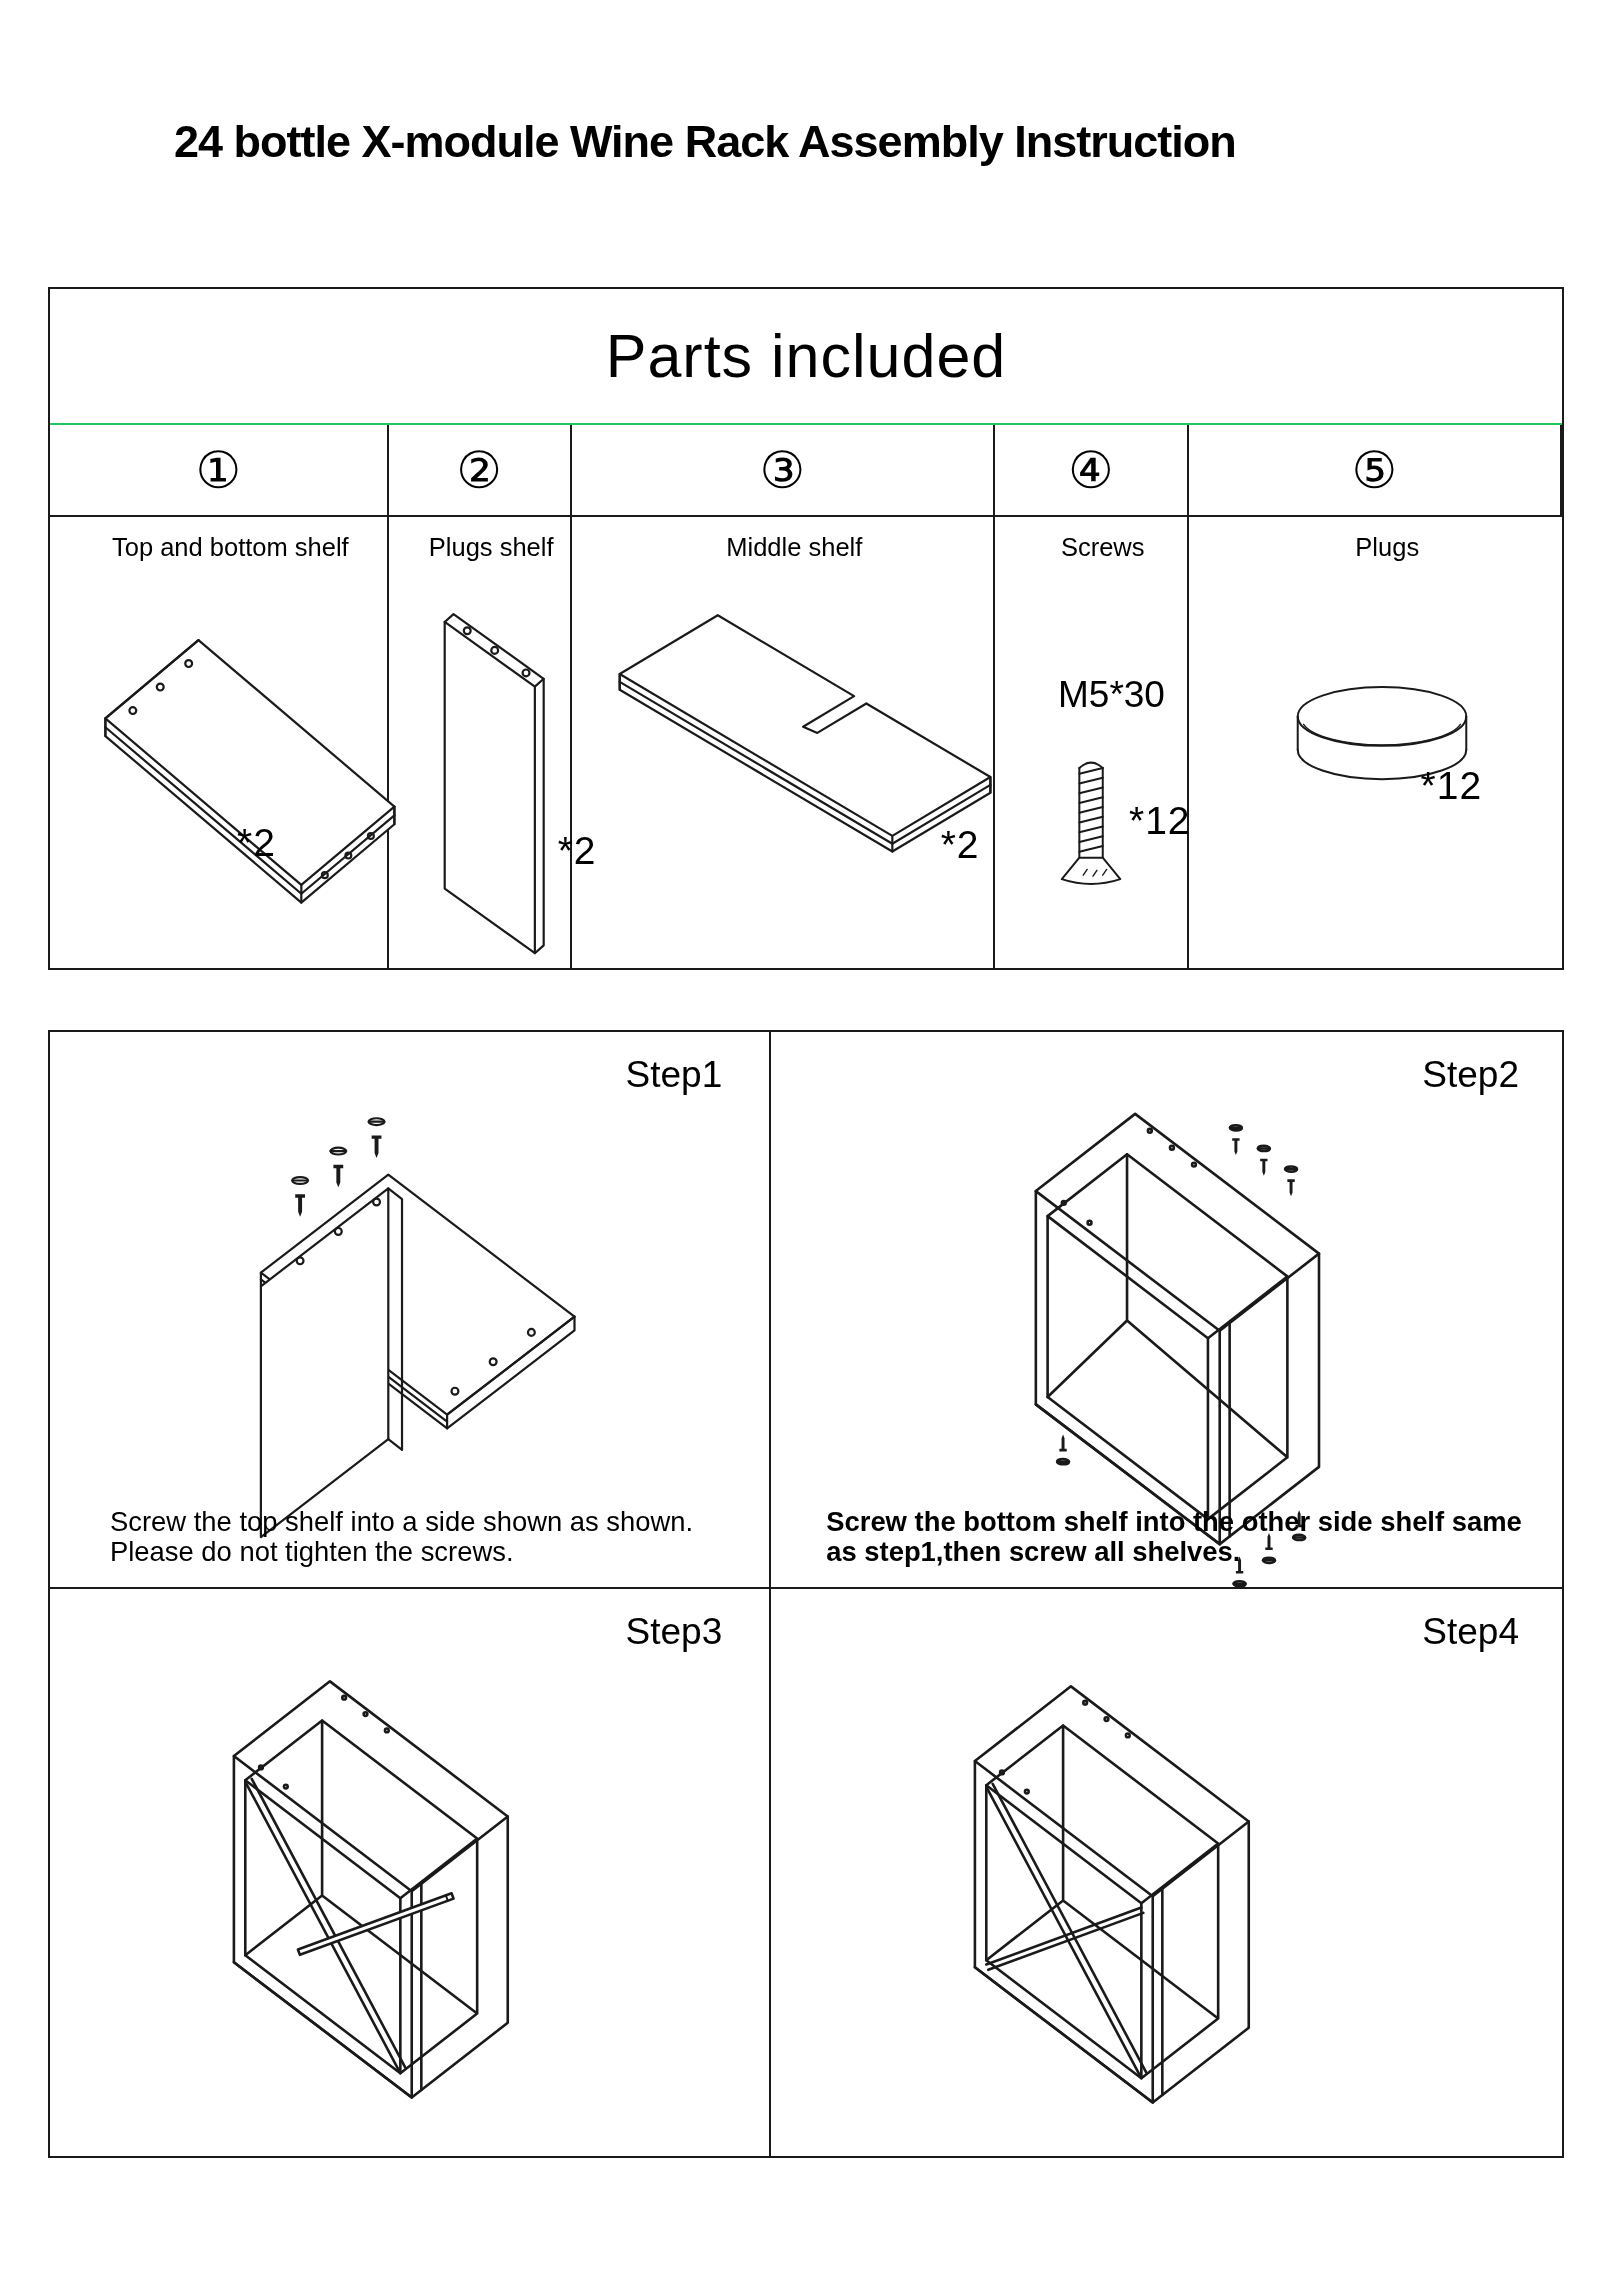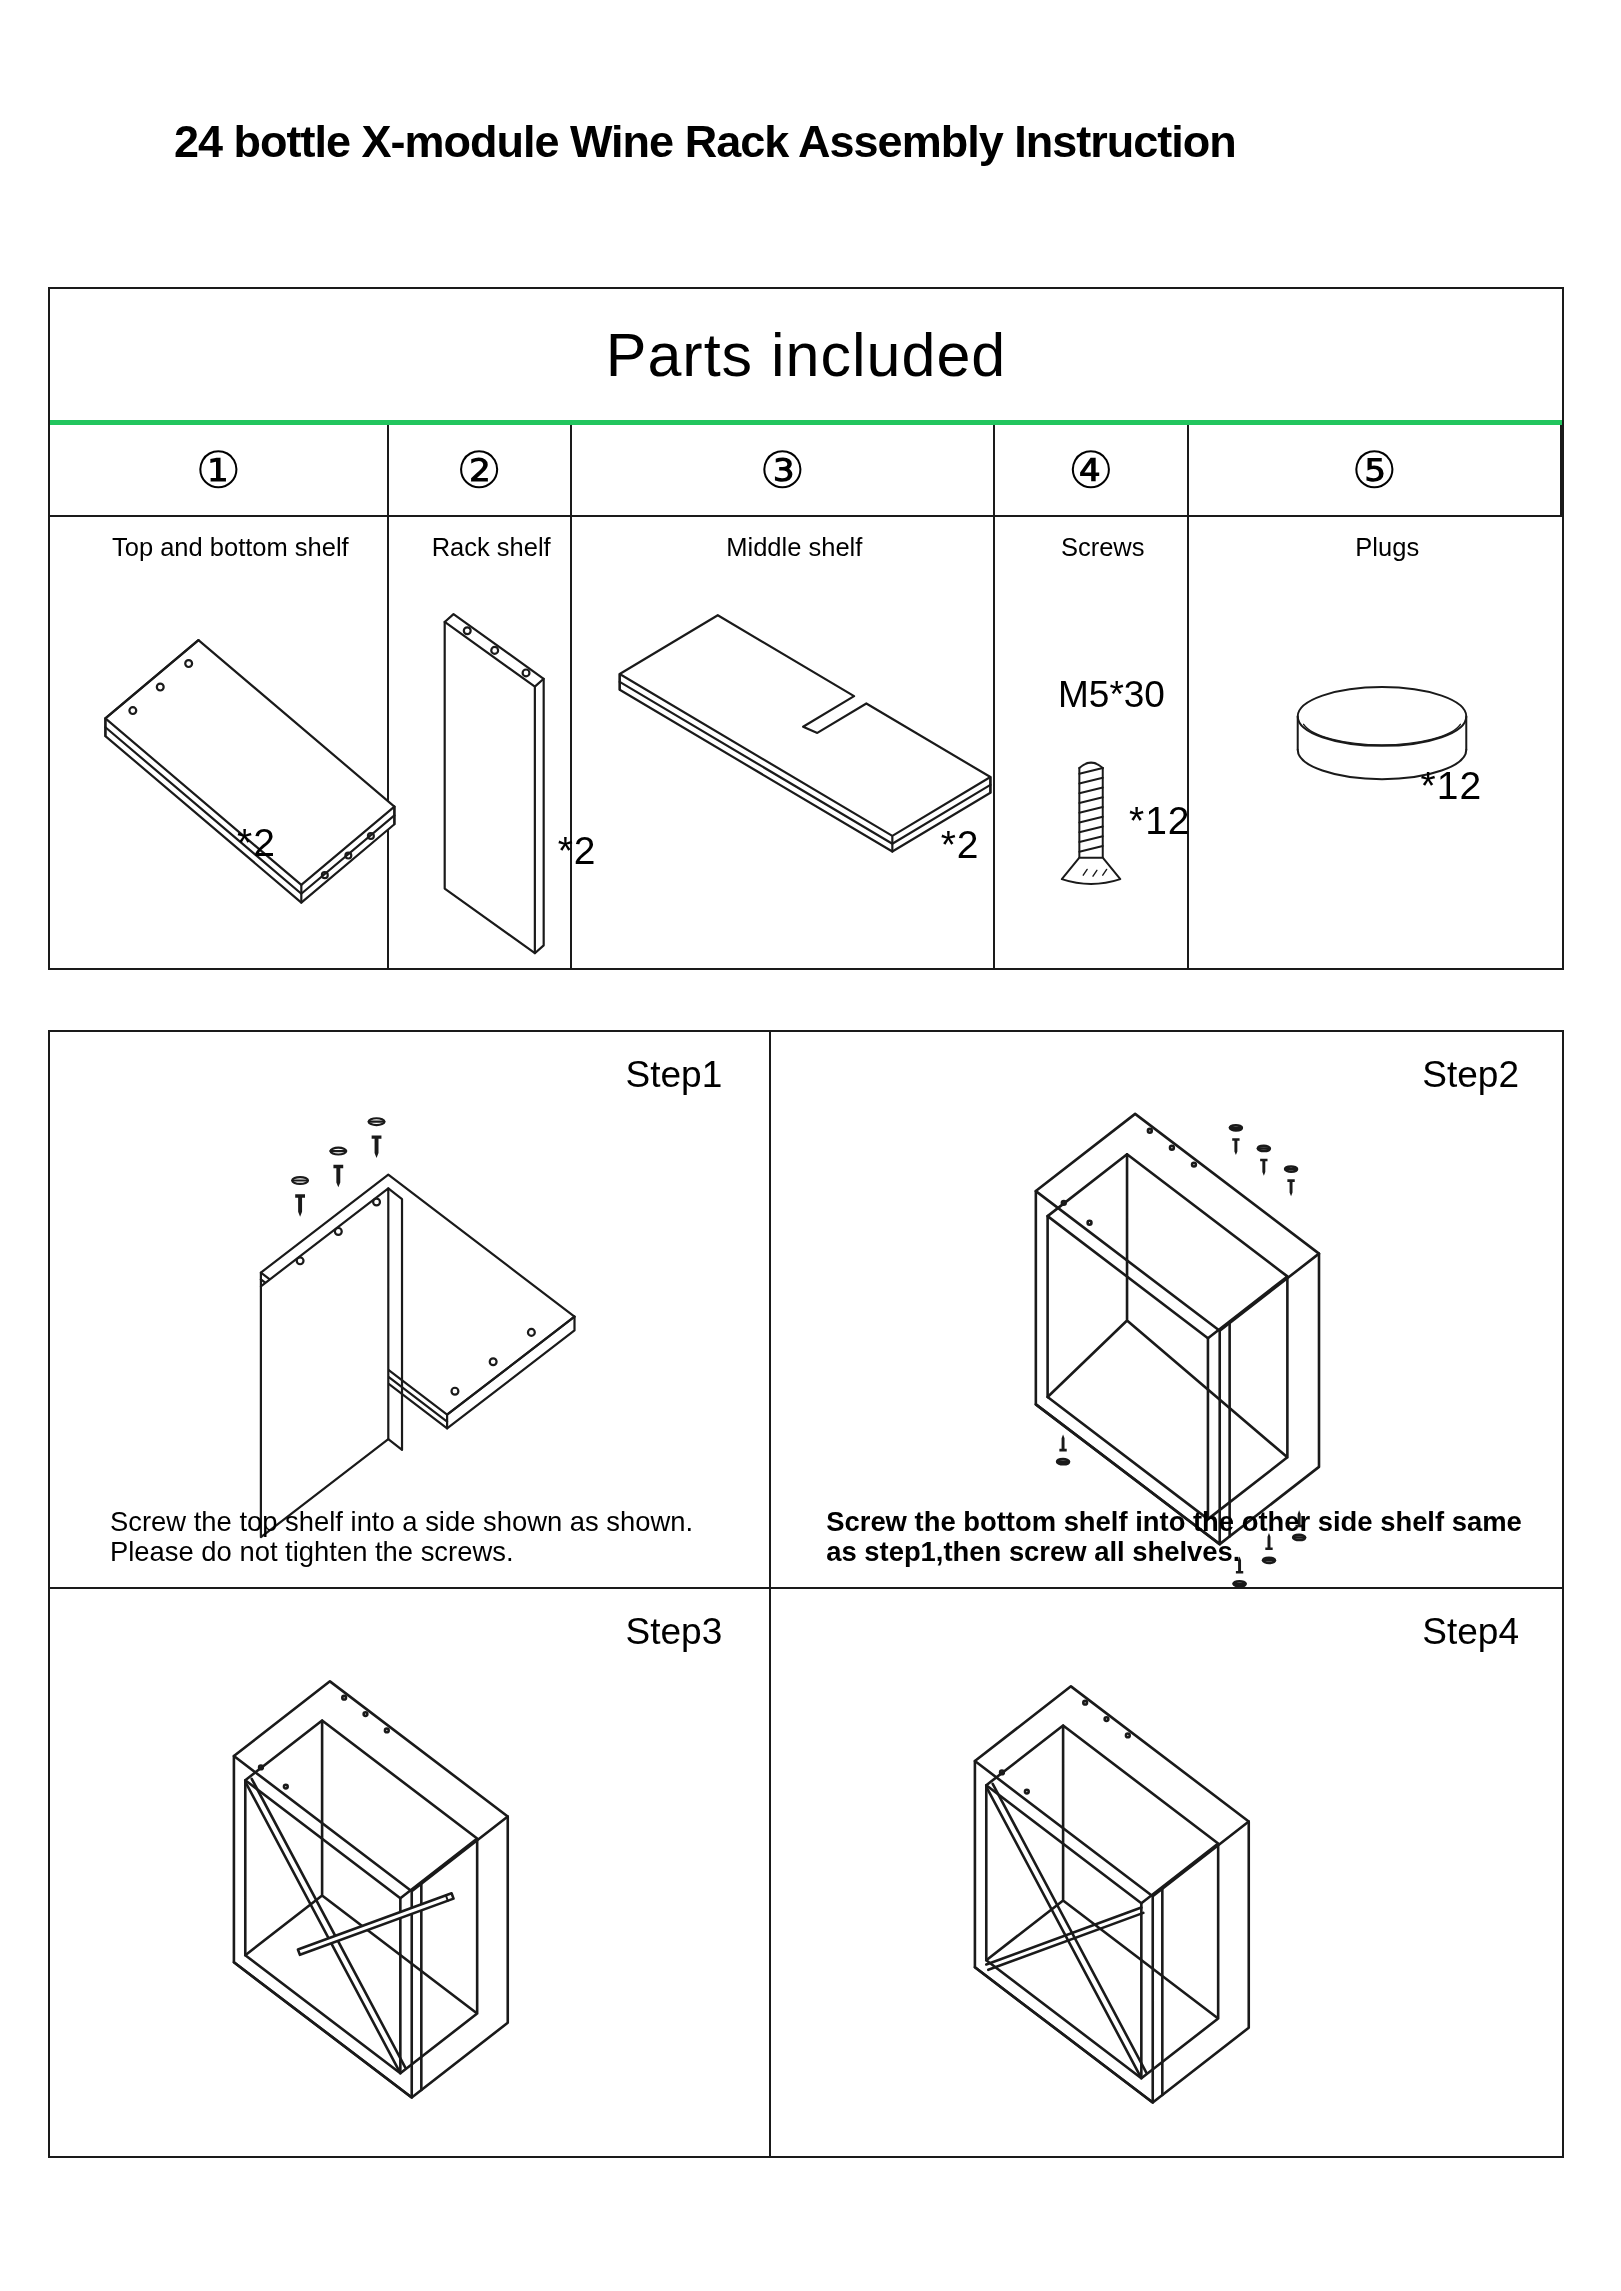--- a/index.html
+++ b/index.html
@@ -16,21 +16,21 @@
     font-size:45px;font-weight:bold;letter-spacing:-1px;white-space:nowrap;
   }
   
   .parts-table{
     position:absolute;left:48px;top:287px;width:1516px;height:683px;
     border:2.9px solid #1a1a1a;display:grid;
     grid-template-columns:22.4% 12.1% 28% 12.8% 24.7%;
     grid-template-rows:136px 92px 1fr;
   }
   .pt-title{
-    grid-column:1 / -1;border-bottom:5px solid #22c55e;
+    grid-column:1 / -1;border-bottom:2px solid #22c55e;
     display:flex;align-items:center;justify-content:center;
     font-size:61px;letter-spacing:1px;
   }
   .pt-num{
     border-bottom:2px solid #1a1a1a;display:flex;align-items:center;justify-content:center;
     font-size:51px;font-family:"DejaVu Serif","DejaVu Sans",serif;font-weight:400;
   }
   .pt-num:not(:last-of-type),.pt-cell:not(.last){border-right:2px solid #1a1a1a;}
   .pt-cell{position:relative;margin-left:24px;}
   .part-label{
@@ -94,21 +94,21 @@
           <circle cx="86" cy="103" r="3.5"></circle>
           <circle cx="58" cy="127" r="3.5"></circle>
         <circle cx="254" cy="295" r="3"></circle>
           <circle cx="278" cy="275" r="3"></circle>
           <circle cx="301" cy="255" r="3"></circle>
       </svg>
       <div class="part-qty q1">*2</div>
     </div>
 
     <div class="pt-cell">
-      <div class="part-label">Rack shelf</div>
+      <div class="part-label">Plugs shelf</div>
       <svg class="abs" style="left:7.8px;top:54px;" width="167" height="392" viewBox="0 0 170 400" fill="none" stroke="#1a1a1a" stroke-width="2.2" stroke-linejoin="round" stroke-linecap="round">
         <path d="M25,52 L34,44 L126,110 L126,382 L117,390 L25,324 Z" fill="#fff"></path>
         <path d="M25,52 L117,118 M117,118 L117,390 M117,118 L126,110"></path>
         <circle cx="48" cy="61" r="3.5"></circle>
           <circle cx="76" cy="81" r="3.5"></circle>
           <circle cx="108" cy="104" r="3.5"></circle>
       </svg>
       <div class="part-qty q2">*2</div>
     </div>
 

